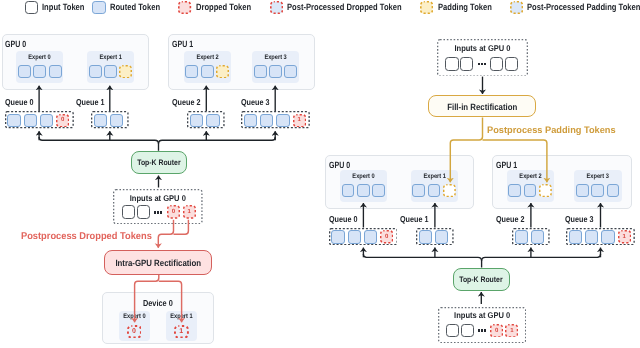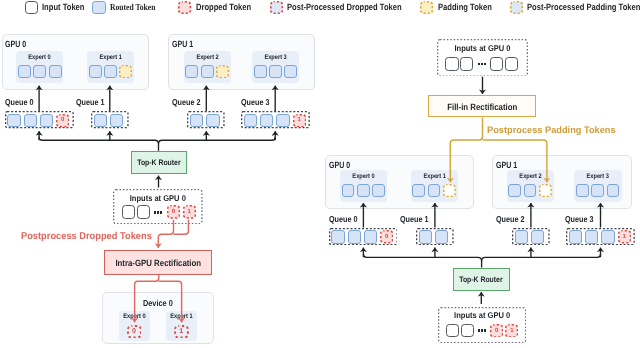--- a/index.html
+++ b/index.html
@@ -20,21 +20,21 @@
   
   .gpu{border:1px solid #dfe3e8;background:#fafbfd;border-radius:5px;}
   .gpu-label{position:absolute;font-size:9px;font-weight:700;color:#22262c;line-height:10px;
              transform:scaleX(0.78);transform-origin:left center;}
   .expert{background:#e9eff9;border-radius:4px;}
   .expert-label{position:absolute;width:100%;text-align:center;font-size:6.6px;font-weight:700;
                 color:#22262c;line-height:7px;transform:scaleX(0.86);transform-origin:center center;}
   .qlabel{position:absolute;font-size:8.6px;font-weight:700;color:#22262c;white-space:nowrap;line-height:9px;
           transform:scaleX(0.84);transform-origin:left center;}
 
-  .pillbox{border-radius:0;display:flex;align-items:center;justify-content:center;
+  .pillbox{border-radius:8px;display:flex;align-items:center;justify-content:center;
            font-weight:700;text-align:center;box-sizing:border-box;line-height:10px;}
   .pillbox > span{display:inline-block;transform:scaleX(0.87);transform-origin:center center;white-space:nowrap;}
   .router{background:#def4e6;border:1.15px solid #5aa56a;color:#22262c;}
   .rect{background:#fee2e2;border:1.25px solid #d4605c;color:#22262c;}
   .fillin{background:#fefcf5;border:1.25px solid #d9a842;color:#22262c;}
   .inputs-label{position:absolute;width:100%;text-align:center;font-size:8.4px;font-weight:700;
                 color:#22262c;line-height:9px;transform:scaleX(0.90);transform-origin:center center;}
 
 
   .devbox{border:1px solid #dfe3e8;background:#fafbfd;border-radius:5px;}
@@ -55,21 +55,21 @@
   .lg-svg{position:relative;border:0;background:none;}
 </style>
 </head>
 <body>
 
 <div>
 <div class="legend-item" style="left:25px;">
       <span class="lg-ico tok-input"></span>
       <span class="legend-label">Input Token</span>
     </div>
-<div class="legend-item" style="left:92.4px;font-family:Liberation Serif, serif;">
+<div class="legend-item" style="left:92.4px;">
       <span class="lg-ico tok-routed"></span>
       <span class="legend-label">Routed Token</span>
     </div>
 <div class="legend-item" style="left:178.4px;">
       <span class="lg-ico lg-svg">
         <svg style="position:absolute;left:0;top:0;" width="13.20" height="13.20" viewBox="0 0 13.20 13.20">
           <rect x="0.80" y="0.80" width="11.60" height="11.60" rx="3.0" fill="#fbdedd" stroke="#e2473f" stroke-width="1.6" stroke-dasharray="2.19,2.02" stroke-dashoffset="1.18" stroke-linecap="butt"></rect>
         </svg>
       </span>
       <span class="legend-label">Dropped Token</span>

